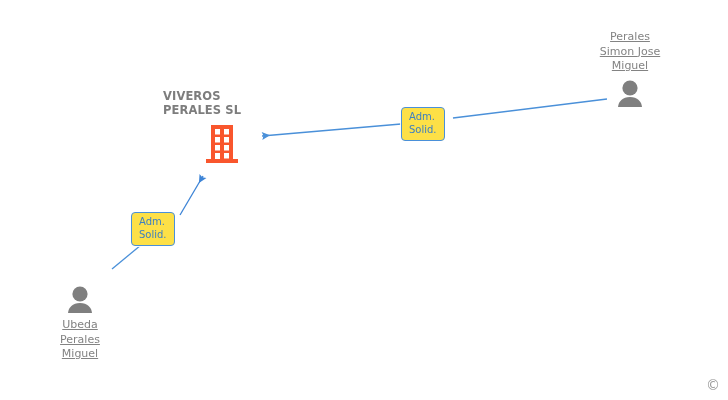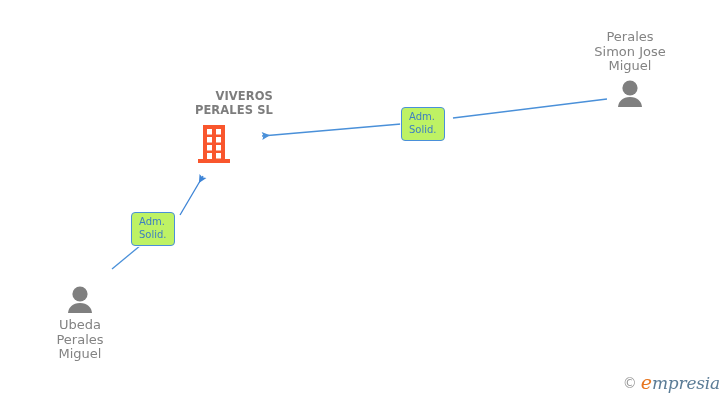--- a/index.html
+++ b/index.html
@@ -22,24 +22,24 @@
     position: absolute;
     left: 0;
     top: 0;
     width: 728px;
     height: 400px;
   }
 
   
   .company-node {
     position: absolute;
-    left: 155px;
+    left: 163px;
     top: 90px;
     width: 118px;
-    text-align: right;
+    text-align: left;
   }
   .company-label {
     font-size: 11.5px;
     line-height: 13.5px;
     color: #7d7d7d;
     font-weight: 600;
     letter-spacing: 0.1px;
     white-space: pre-line;
   }
   .company-icon-wrap {
@@ -56,37 +56,38 @@
   }
   .person-node.right {
     left: 575px;
     top: 30px;
   }
   .person-node.left {
     left: 25px;
     top: 285px;
   }
   .person-label {
-    font-size: 13px;
+    font-size: 11px;
     line-height: 14.5px;
     color: #838383;
     white-space: pre-line;
+    text-decoration: underline;
   }
   .person-icon-wrap {
     display: flex;
     justify-content: center;
   }
   .person-node.right .person-icon-wrap { margin-top: 5px; }
   .person-node.left  .person-icon-wrap { margin-bottom: 5px; }
 
   
   .edge-label {
     position: absolute;
     box-sizing: border-box;
-    background: #bef264;
+    background: #fde047;
     border: 1px solid #4a90d9;
     border-radius: 4px;
     color: #3d7fc1;
     font-size: 10px;
     line-height: 12.5px;
     padding: 3px 7px 4px 7px;
     text-align: left;
     white-space: pre-line;
     box-shadow: 0 0 0 1px rgba(255,255,255,0.9);
   }
@@ -191,16 +192,15 @@
 Miguel</div>
   </div>
 
   <div class="edge-label one">Adm.
 Solid.</div>
   <div class="edge-label two">Adm.
 Solid.</div>
 
   <div class="watermark">
     <span class="wm-c">©</span>
-    <span class="wm-text"><span class="wm-e">e</span><span>mpresia</span></span>
   </div>
 
 </div>
 
 </body></html>

